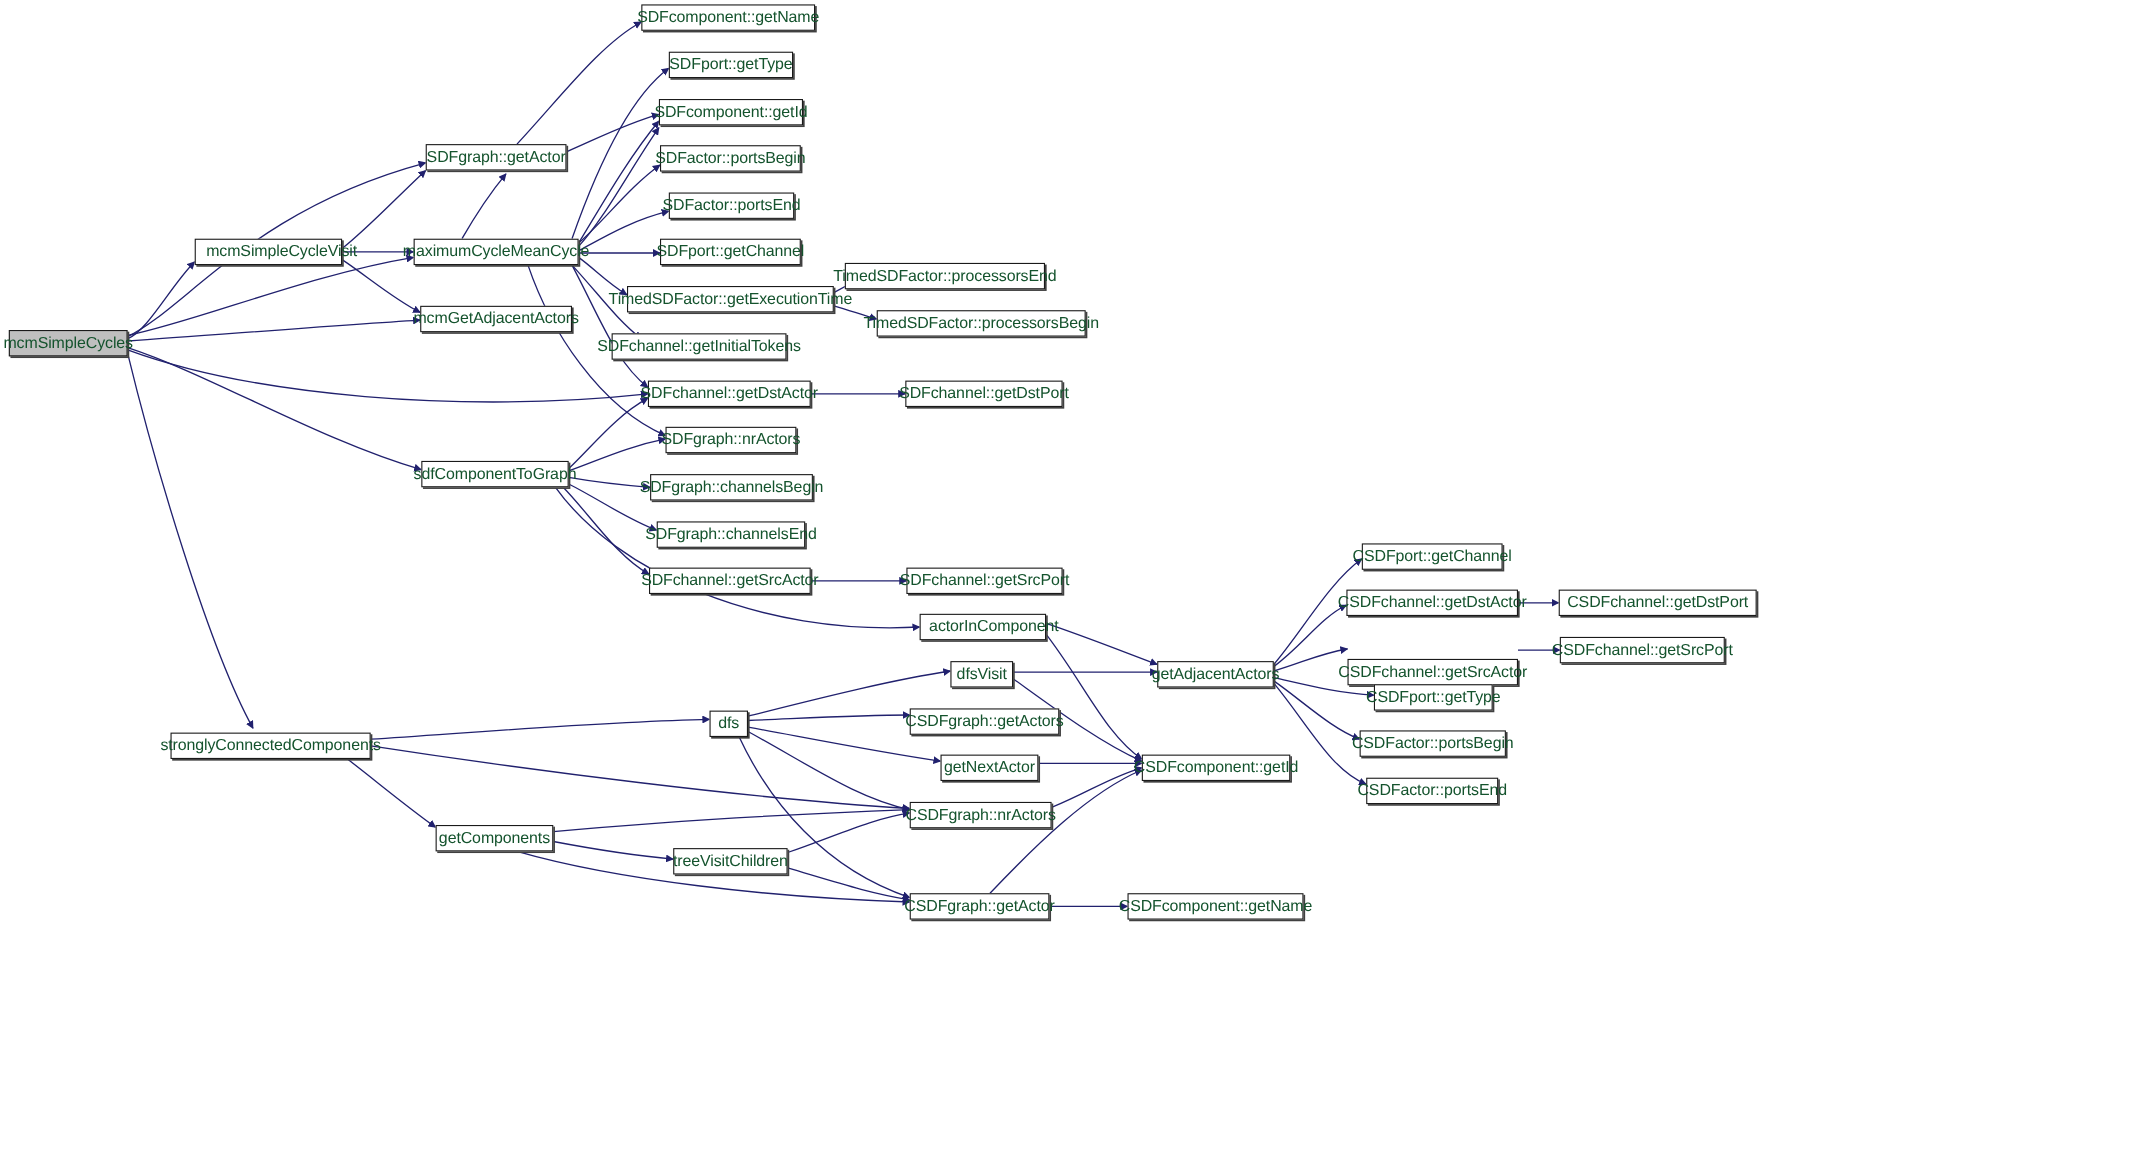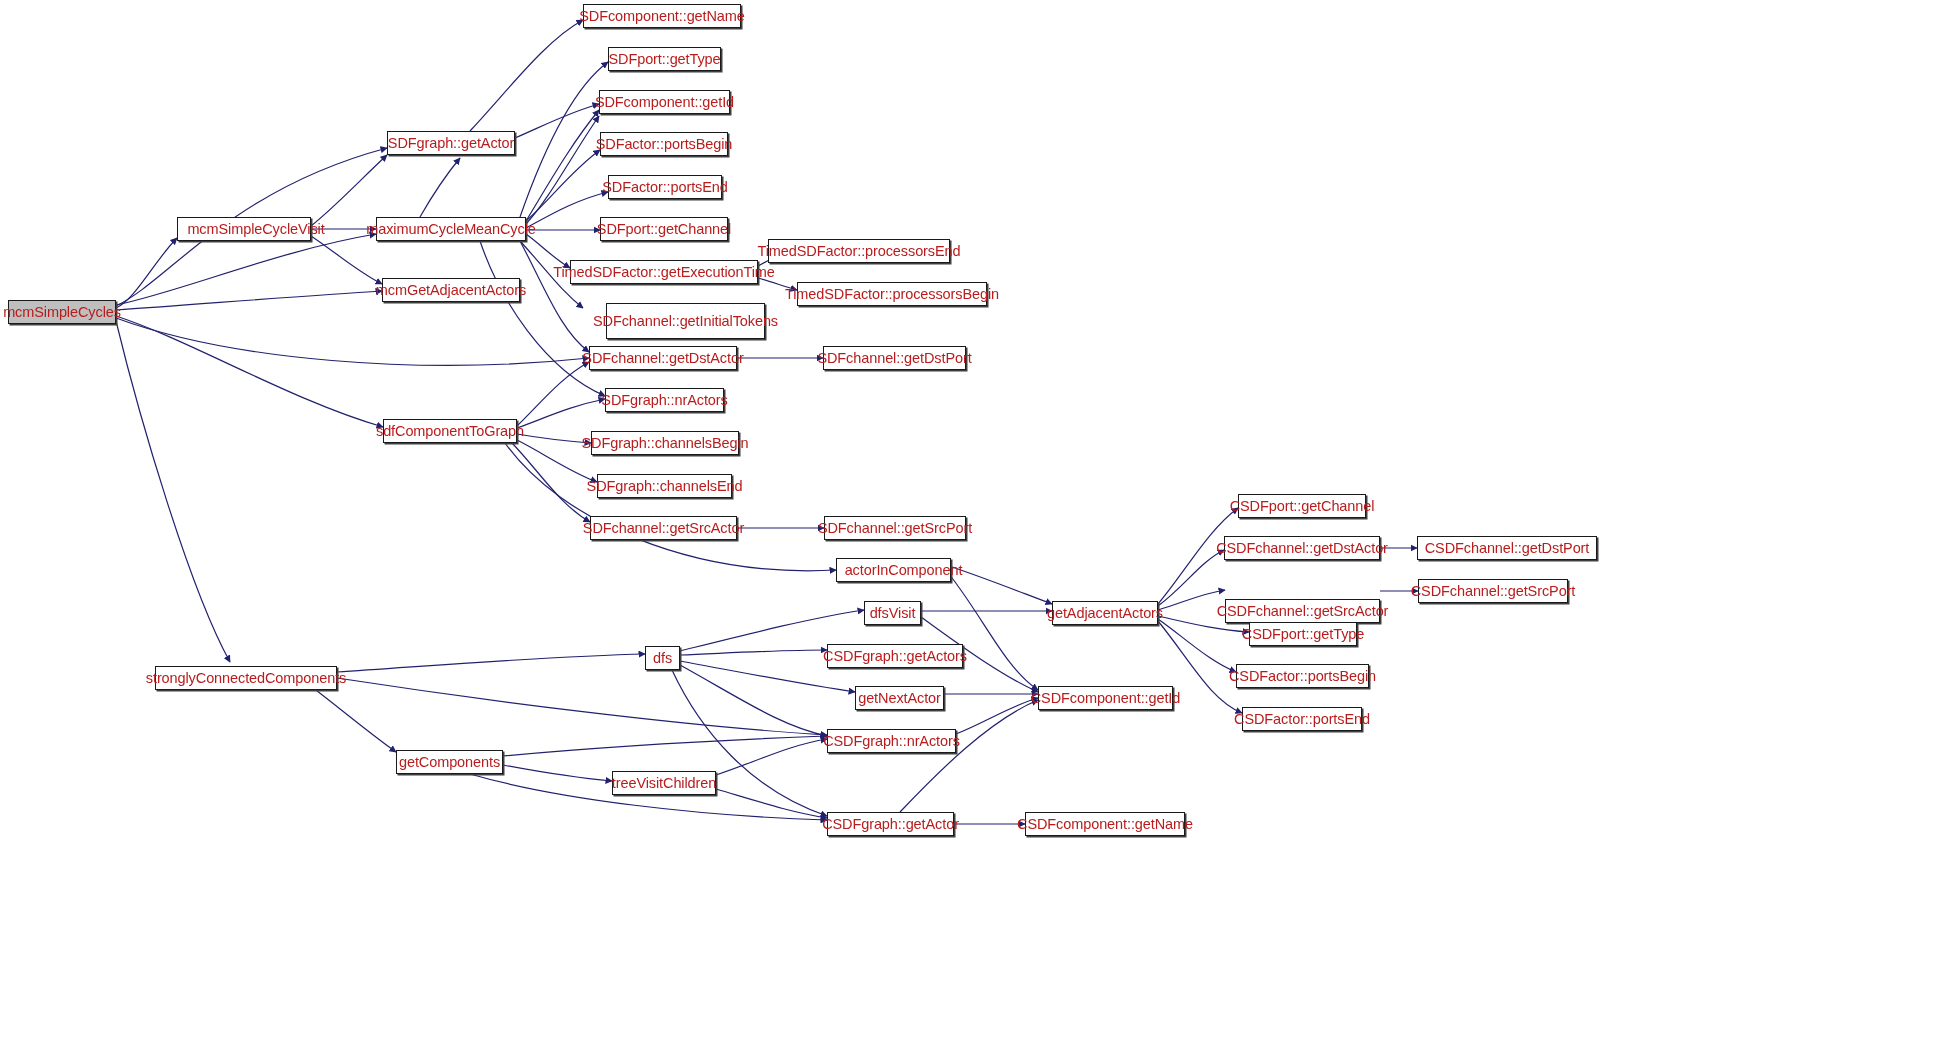--- a/index.html
+++ b/index.html
@@ -24,21 +24,21 @@
     top: 0;
     width: 1957px;
     height: 1049px;
     pointer-events: none;
   }
   .gnode {
     position: absolute;
     box-sizing: border-box;
     border: 1px solid #1a1a1a;
     background: #ffffff;
-    color: #b91c1c;
+    color: #14532d;
     font-family: "Liberation Sans", sans-serif;
     font-size: 14.5px;
     line-height: 1;
     display: flex;
     align-items: center;
     justify-content: center;
     white-space: nowrap;
     letter-spacing: -0.1px;
     box-shadow: 1.5px 1.5px 0 0 #404040;
     z-index: 5;
@@ -164,21 +164,21 @@
       </div>
       <div class="gnode" style="left: 608px; top: 175px; width: 114px; height: 24px;">
         <span class="lbl">SDFactor::portsEnd</span>
       </div>
       <div class="gnode" style="left: 600px; top: 217px; width: 128px; height: 24px;">
         <span class="lbl">SDFport::getChannel</span>
       </div>
       <div class="gnode" style="left: 570px; top: 260px; width: 188px; height: 24px;">
         <span class="lbl">TimedSDFactor::getExecutionTime</span>
       </div>
-      <div class="gnode" style="left: 606px; top: 303px; width: 159px; height: 36px;">
+      <div class="gnode" style="left: 556px; top: 303px; width: 159px; height: 24px;">
         <span class="lbl">SDFchannel::getInitialTokens</span>
       </div>
       <div class="gnode" style="left: 768px; top: 239px; width: 182px; height: 24px;">
         <span class="lbl">TimedSDFactor::processorsEnd</span>
       </div>
       <div class="gnode" style="left: 797px; top: 282px; width: 190px; height: 24px;">
         <span class="lbl">TimedSDFactor::processorsBegin</span>
       </div>
       <div class="gnode" style="left: 589px; top: 346px; width: 148px; height: 24px;">
         <span class="lbl">SDFchannel::getDstActor</span>

